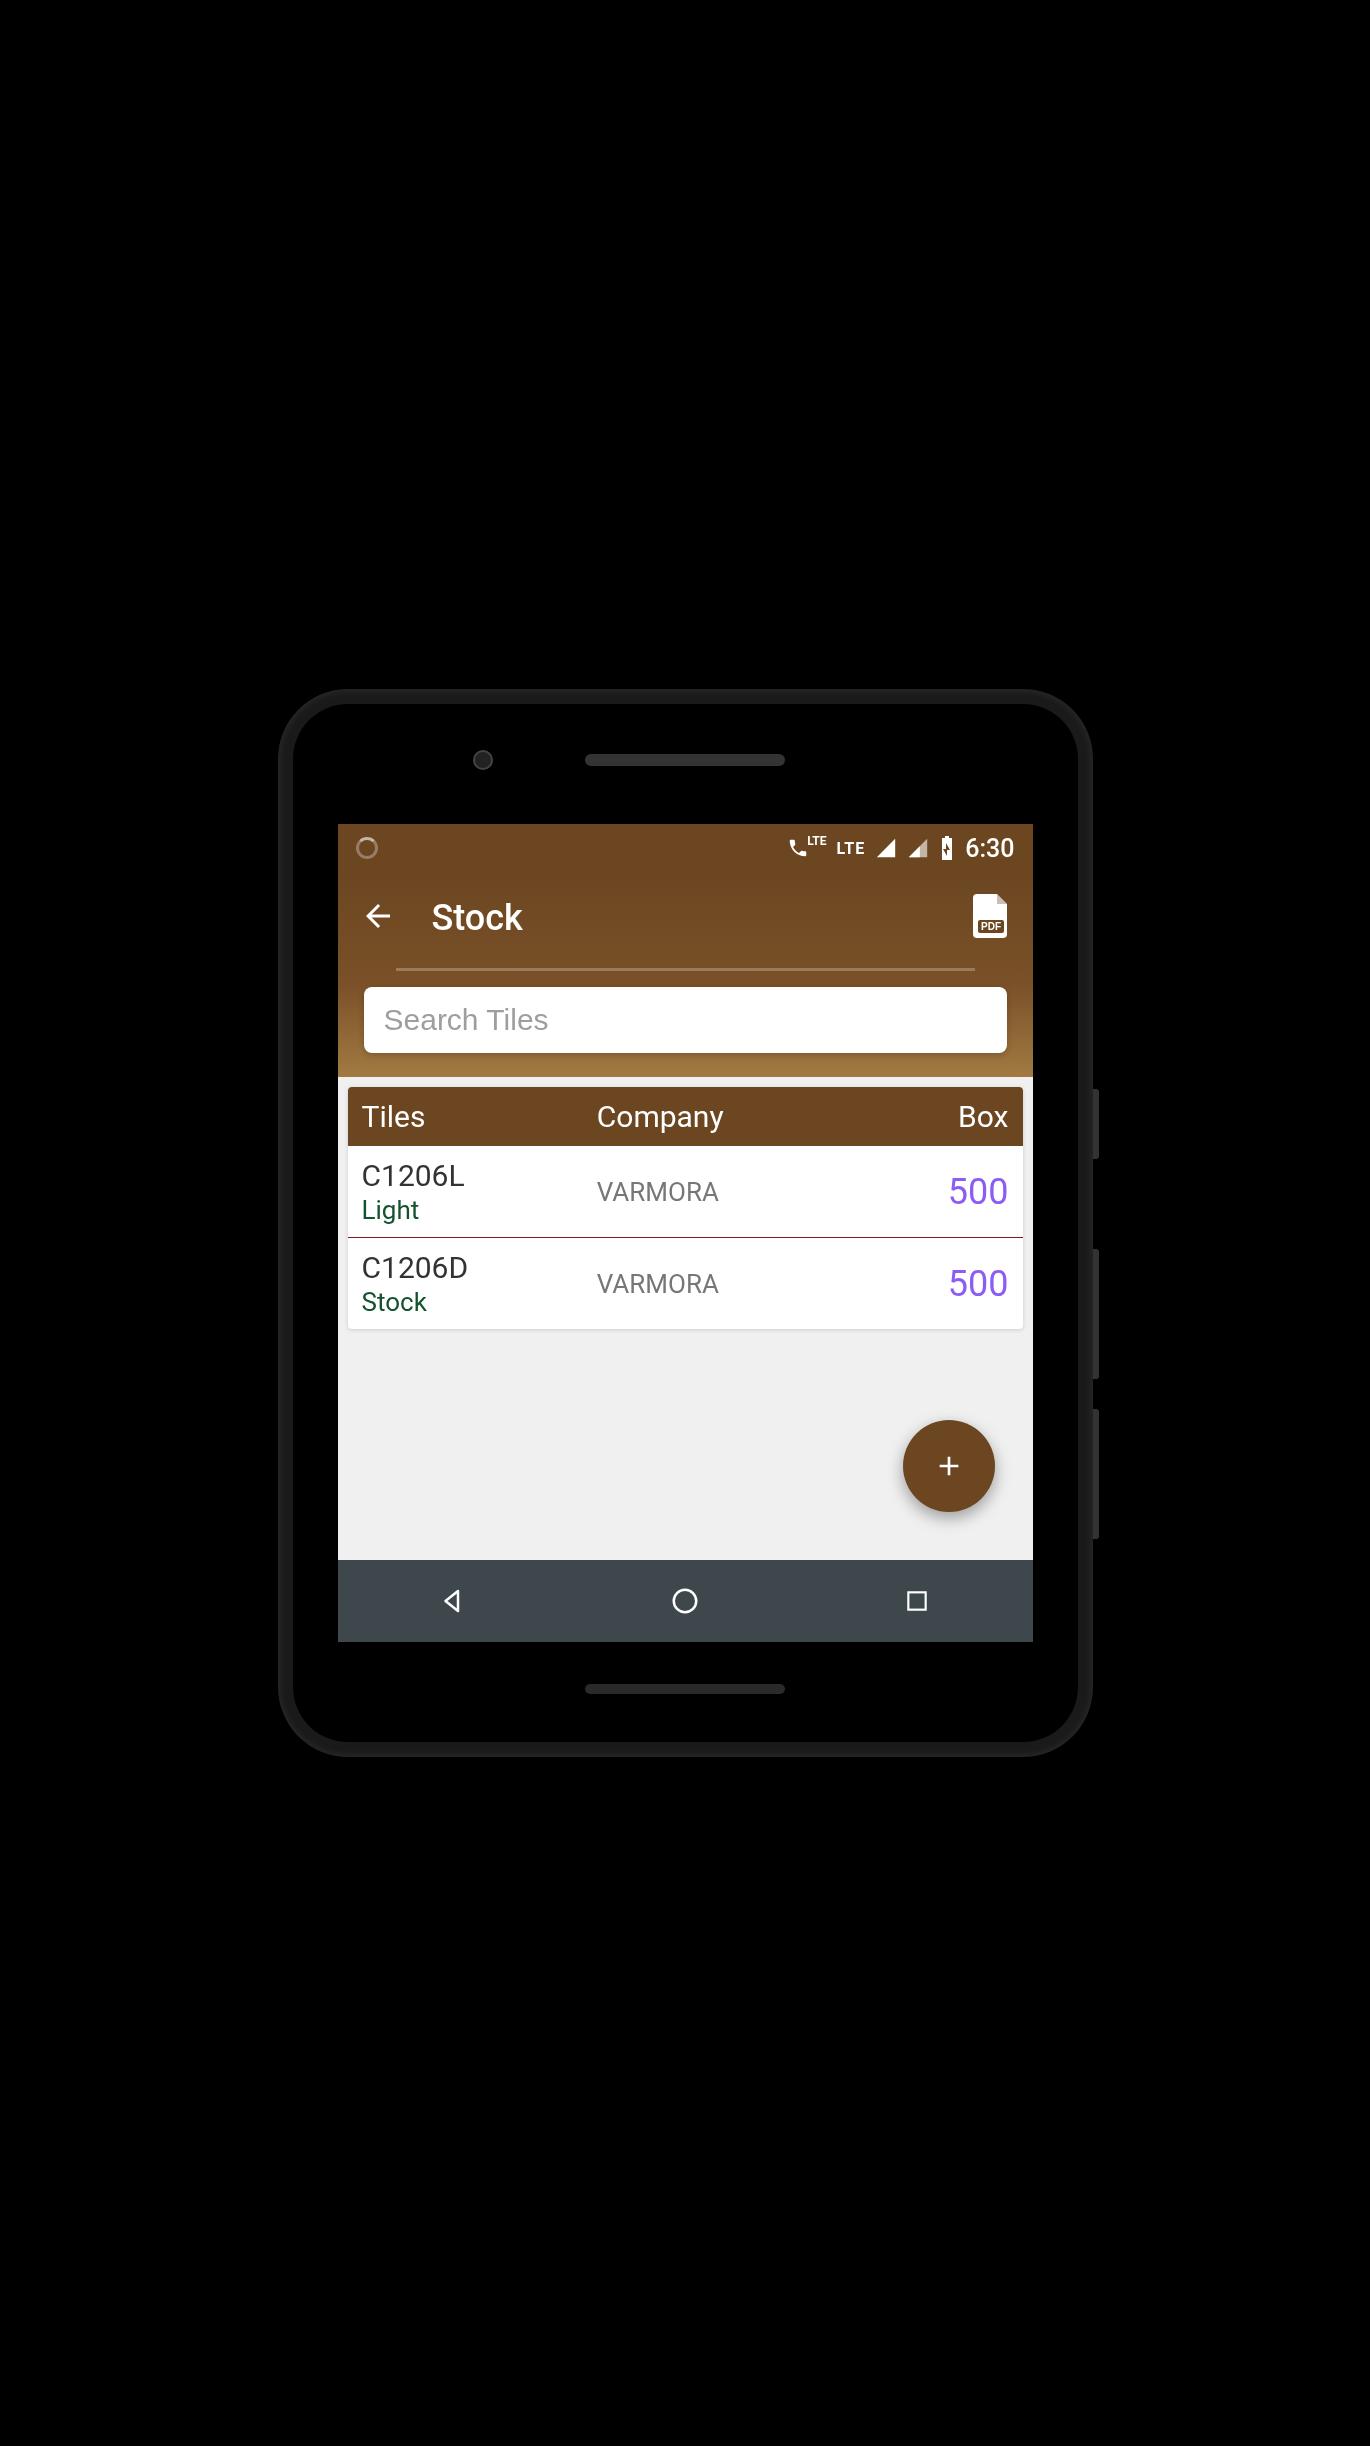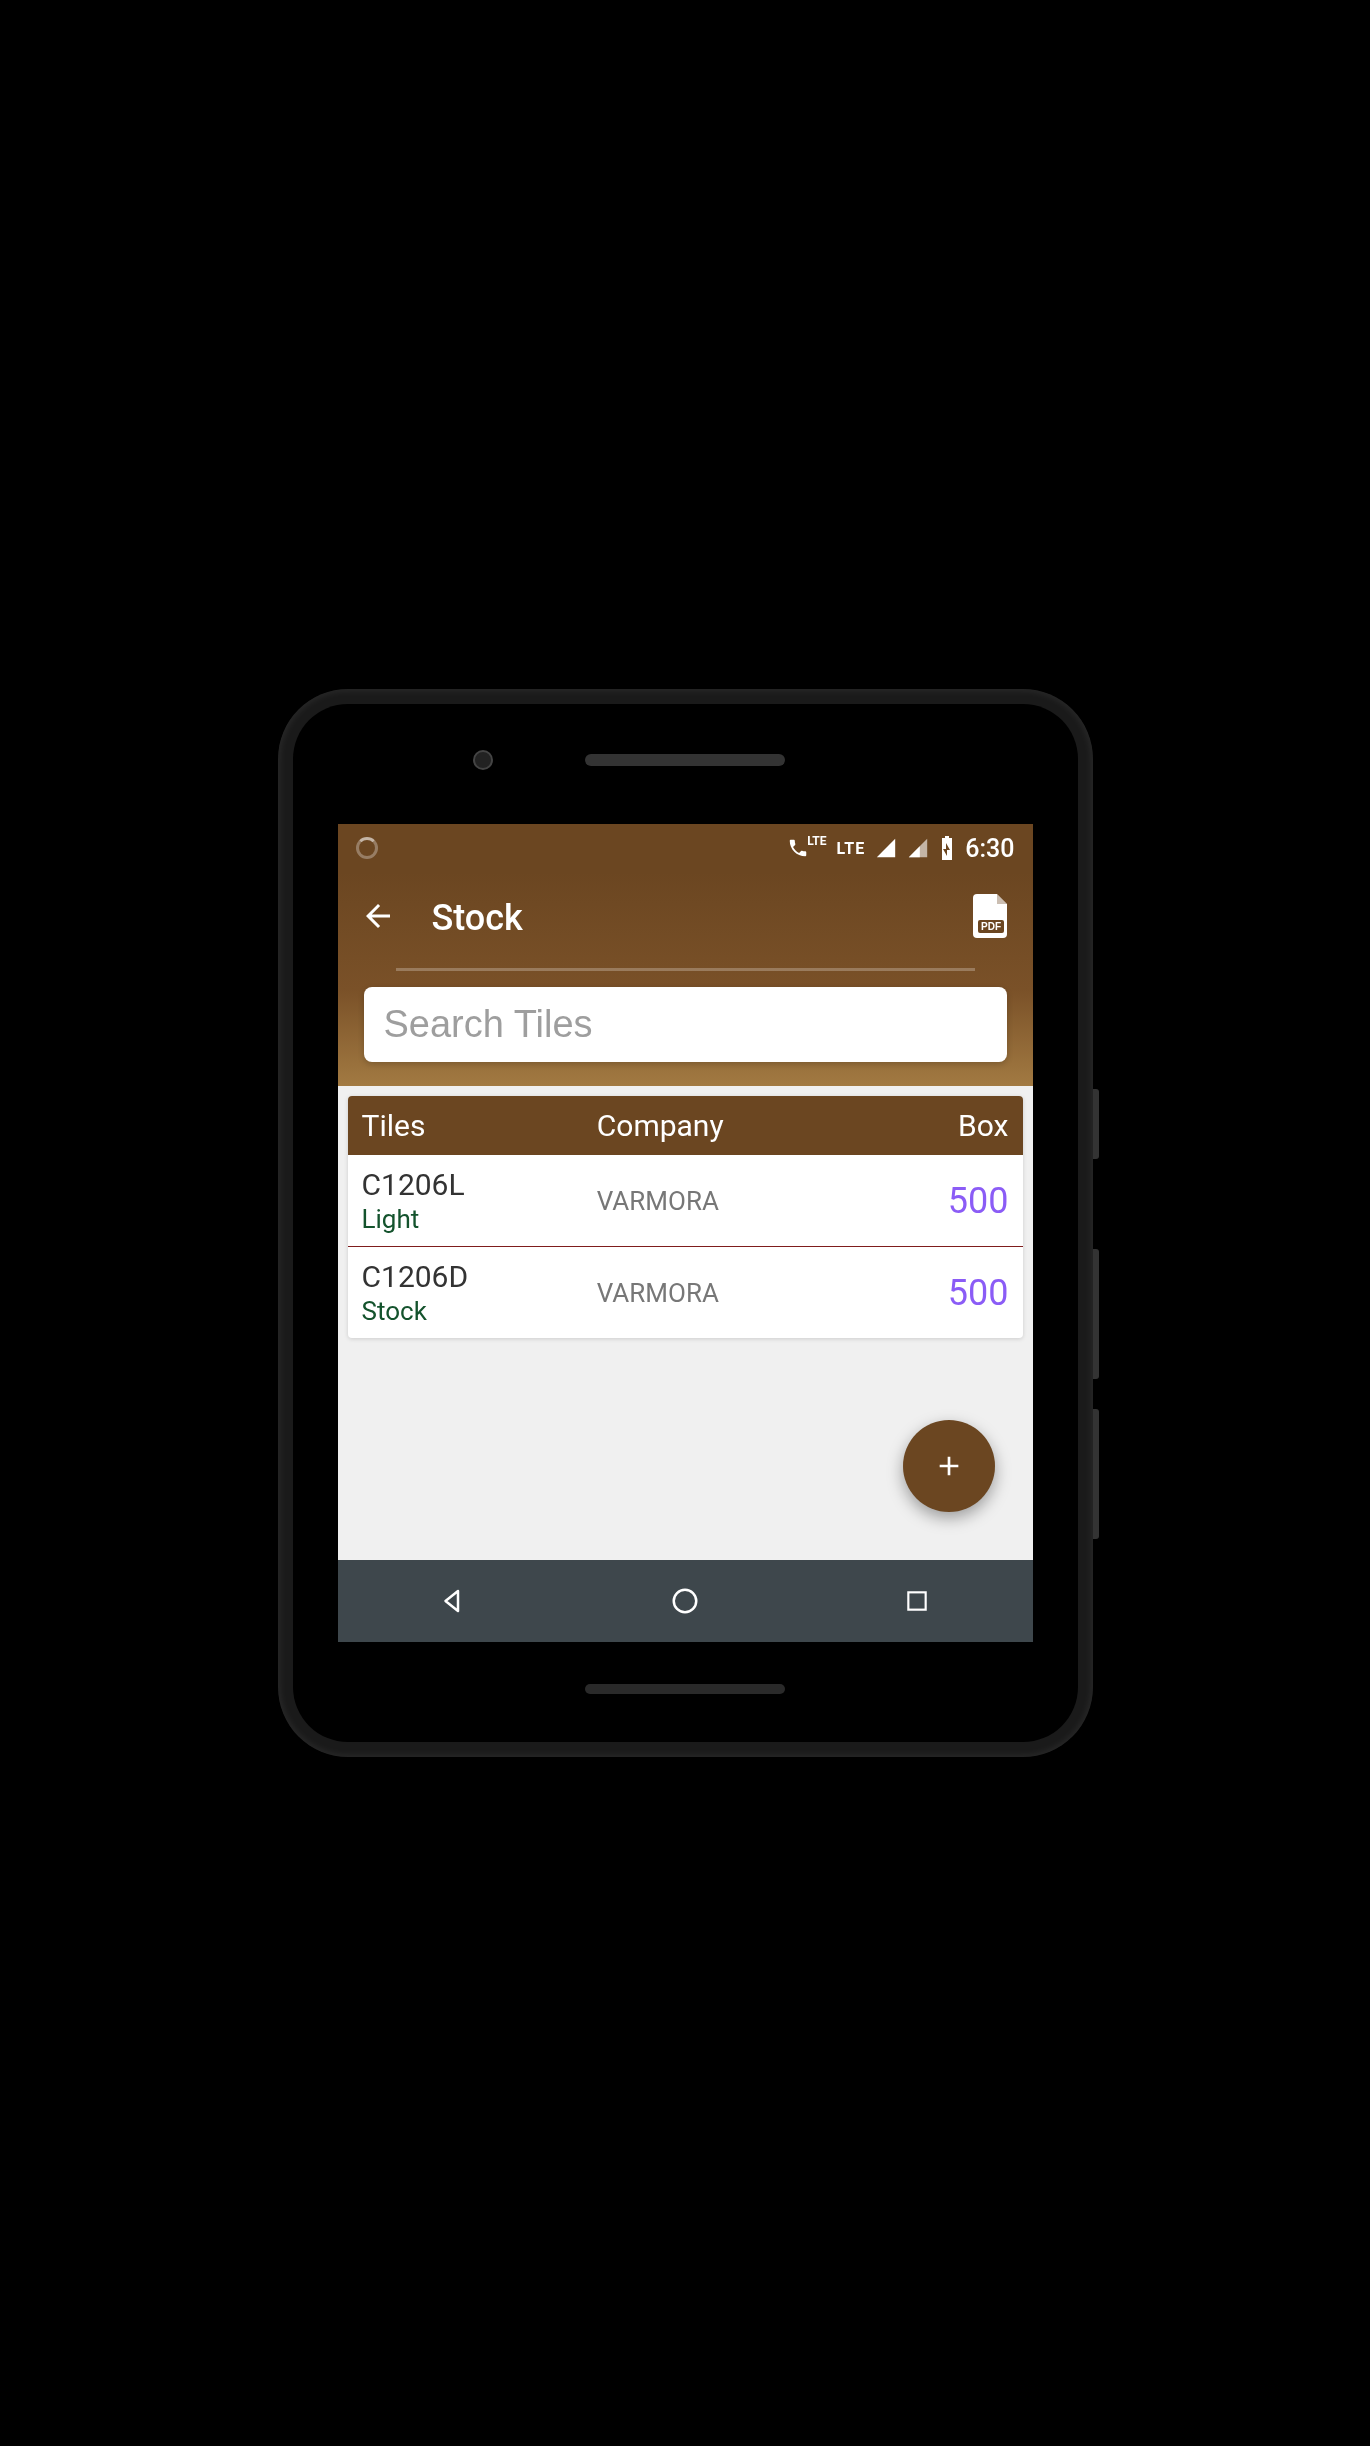--- a/index.html
+++ b/index.html
@@ -139,21 +139,21 @@
       background: #fff;
       border-radius: 8px;
       padding: 16px 20px;
       margin: 0 8px;
       box-shadow: 0 2px 6px rgba(0,0,0,0.2);
     }
     .search-input {
       width: 100%;
       border: none;
       outline: none;
-      font-size: 38px;
+      font-size: 30px;
       color: #333;
     }
     .search-input::placeholder {
       color: #9e9e9e;
     }
     .content {
       flex: 1;
       background: #f0f0f0;
       padding: 10px;
       position: relative;

